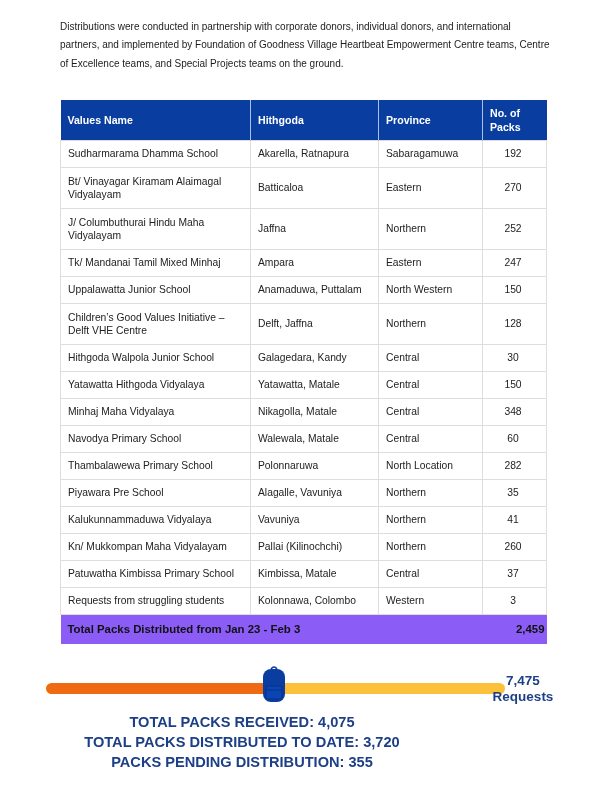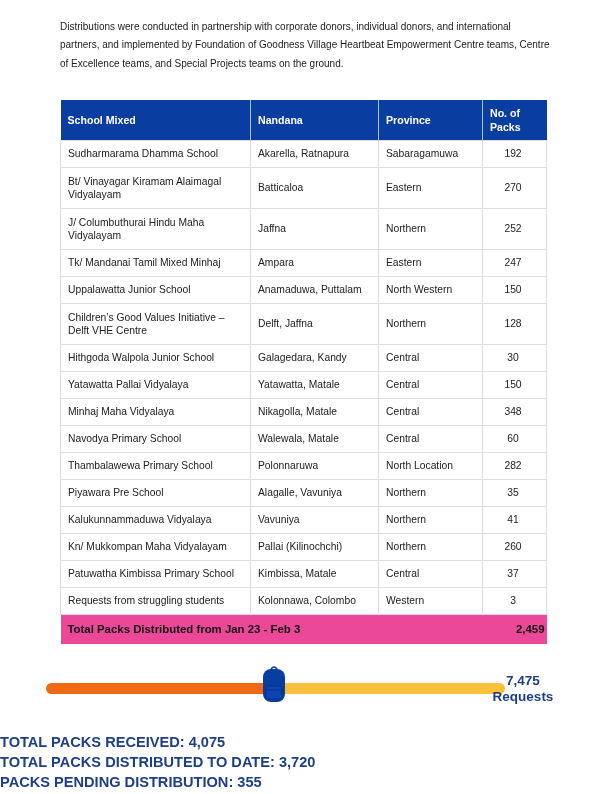--- a/index.html
+++ b/index.html
@@ -10,52 +10,52 @@
   table.dist { position: absolute; left: 60px; top: 100px; width: 486px;
                border-collapse: collapse; table-layout: fixed; font-size: 10.3px; }
   table.dist th { background: #0a3da0; color: #ffffff; font-weight: bold; text-align: left;
                   padding: 0 7px; height: 40px; font-size: 10.6px; line-height: 14px;
                   border-right: 1px solid #a9bfe6; }
   table.dist th:last-child { border-right: none; }
   table.dist td { border: 1px solid #dedede; padding: 0 7px; line-height: 13.5px; color: #222; }
   table.dist td.num { text-align: center; padding-right: 10px; }
   table.dist tr.r1 td { height: 26px; }
   table.dist tr.r2 td { height: 40px; }
-  table.dist tr.total td { background: #ec4899; font-weight: bold; font-size: 11.4px; height: 29px;
+  table.dist tr.total td { background: #8b5cf6; font-weight: bold; font-size: 11.4px; height: 29px;
                            border: none; color: #111; }
   table.dist tr.total td.num { text-align: right; padding-right: 2px; }
   .col1 { width: 190px; } .col2 { width: 128px; } .col3 { width: 104px; } .col4 { width: 64px; }
 
   .progress { position: absolute; left: 46px; top: 683px; width: 459px; height: 11px;
               border-radius: 6px; background: #fbc13a; overflow: hidden; }
   .progress-fill { position: absolute; left: 0; top: 0; bottom: 0; background: #f06a14;
                    border-radius: 6px 0 0 6px; }
   .backpack { position: absolute; top: 665px; width: 24px; height: 38px; }
   .requests { position: absolute; left: 487px; top: 673px; width: 72px; text-align: center;
               color: #1d3f87; font-weight: bold; font-size: 13.5px; line-height: 16px; }
-  .summary { position: absolute; left: 0; top: 712px; width: 484px; 
-             color: #1d3f87; font-weight: bold; font-size: 14.6px; line-height: 20px; margin-top: 20px; }
+  .summary { position: absolute; left: 0; top: 712px; width: 484px; text-align: center;
+             color: #1d3f87; font-weight: bold; font-size: 14.6px; line-height: 20px; }
   .summary div { white-space: nowrap; }
 </style>
 </head>
 <body>
 
 <p class="intro">Distributions were conducted in partnership with corporate donors, individual donors, and international partners, and implemented by Foundation of Goodness Village Heartbeat Empowerment Centre teams, Centre of Excellence teams, and Special Projects teams on the ground.</p>
 
 <table class="dist">
   <colgroup>
       <col class="col1">
       <col class="col2">
       <col class="col3">
       <col class="col4">
     </colgroup>
   <thead>
     <tr>
-      <th>School Mixed</th>
-      <th>Nandana</th>
+      <th>Values Name</th>
+      <th>Hithgoda</th>
       <th>Province</th>
       <th>No. of Packs</th>
     </tr>
   </thead>
   <tbody id="tbody">
       <tr class="r1">
         <td>Sudharmarama Dhamma School</td>
         <td>Akarella, Ratnapura</td>
         <td>Sabaragamuwa</td>
         <td class="num">192</td>
@@ -90,21 +90,21 @@
         <td>Northern</td>
         <td class="num">128</td>
       </tr>
       <tr class="r1">
         <td>Hithgoda Walpola Junior School</td>
         <td>Galagedara, Kandy</td>
         <td>Central</td>
         <td class="num">30</td>
       </tr>
       <tr class="r1">
-        <td>Yatawatta Pallai Vidyalaya</td>
+        <td>Yatawatta Hithgoda Vidyalaya</td>
         <td>Yatawatta, Matale</td>
         <td>Central</td>
         <td class="num">150</td>
       </tr>
       <tr class="r1">
         <td>Minhaj Maha Vidyalaya</td>
         <td>Nikagolla, Matale</td>
         <td>Central</td>
         <td class="num">348</td>
       </tr>

